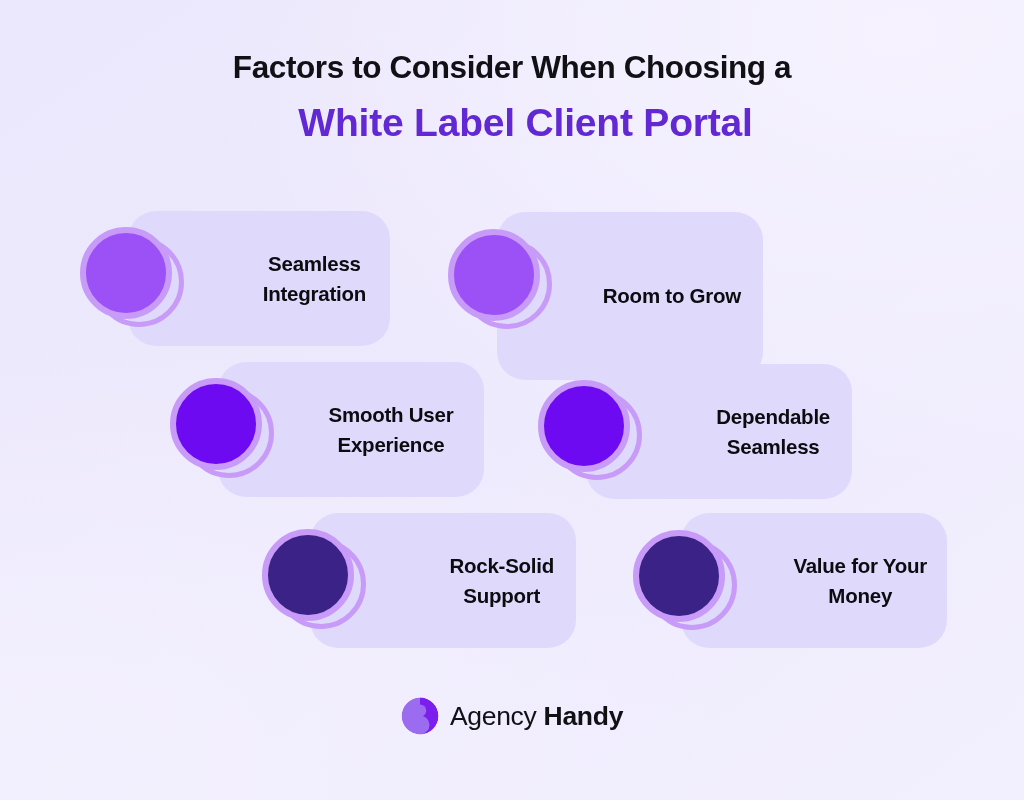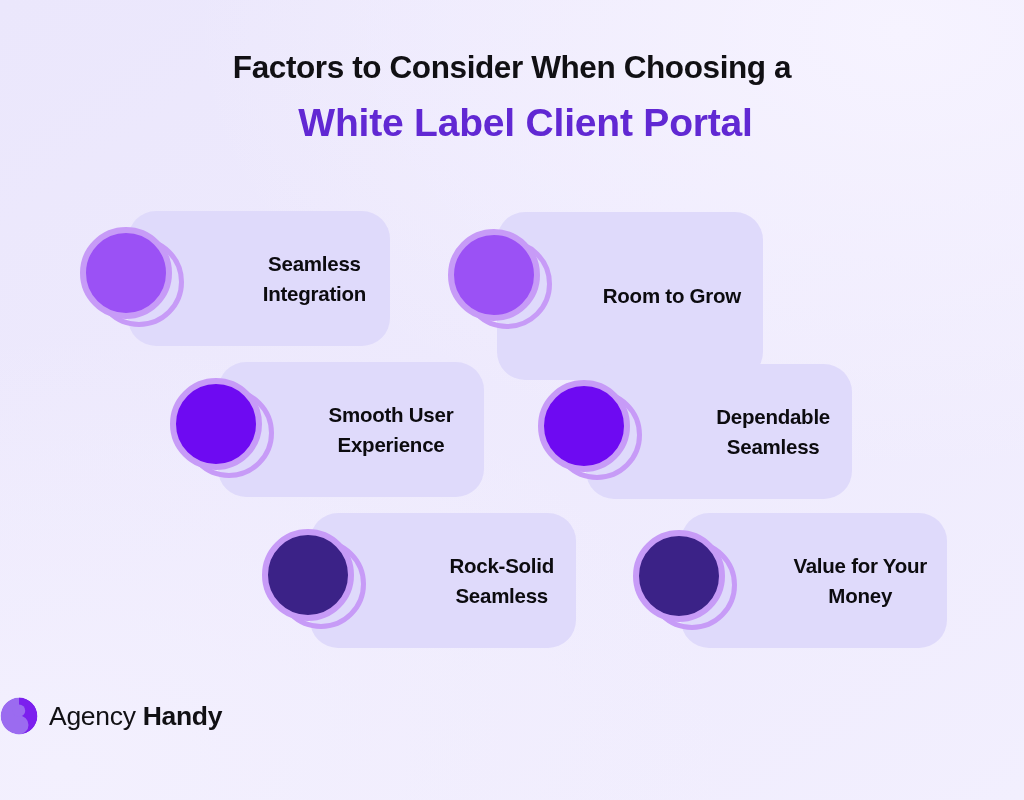--- a/index.html
+++ b/index.html
@@ -101,21 +101,21 @@
   }
 
   
   .footer-logo {
     position: absolute;
     left: 0;
     top: 697px;
     width: 1024px;
     display: flex;
     align-items: center;
-    justify-content: flex-start;
+    justify-content: center;
     gap: 11px;
   }
   .logo-mark {
     width: 38px;
     height: 38px;
     flex: 0 0 auto;
     display: block;
   }
   .logo-wordmark {
     font-size: 26.5px;
@@ -171,21 +171,21 @@
     <div class="card-label">Dependable
 Seamless</div>
   </div>
 
   <div class="card" style="left:310px; top:513px; width:266px; height:135px; padding-right:22px; padding-left:102px;">
     <div class="badge" style="left:-48px; top:16px;">
       <div class="badge-ring"></div>
       <div class="badge-disc" style="background:#3B2287;"></div>
     </div>
     <div class="card-label">Rock-Solid
-Seamless</div>
+Support</div>
   </div>
 
   <div class="card" style="left:681px; top:513px; width:266px; height:135px; padding-right:20px; padding-left:100px;">
     <div class="badge" style="left:-48px; top:17px;">
       <div class="badge-ring"></div>
       <div class="badge-disc" style="background:#3B2287;"></div>
     </div>
     <div class="card-label">Value for Your
 Money</div>
   </div>

